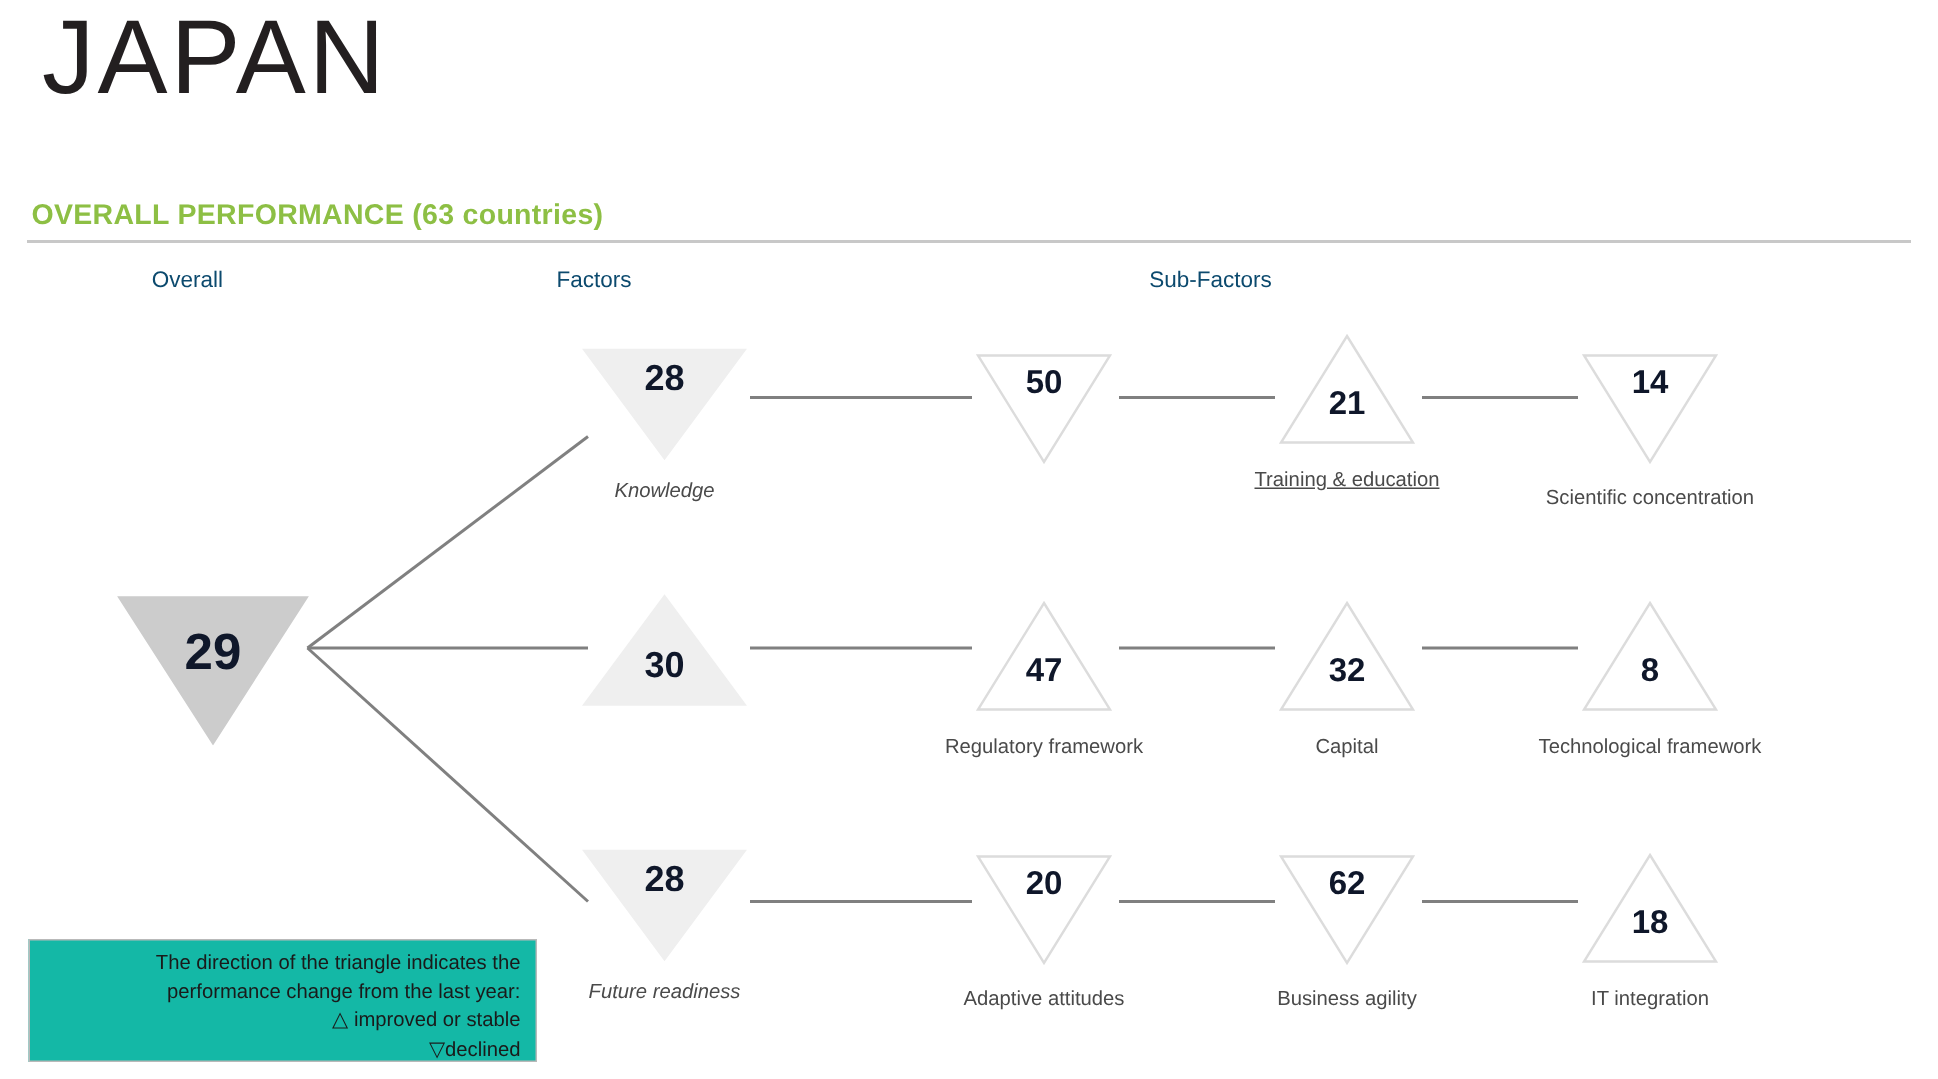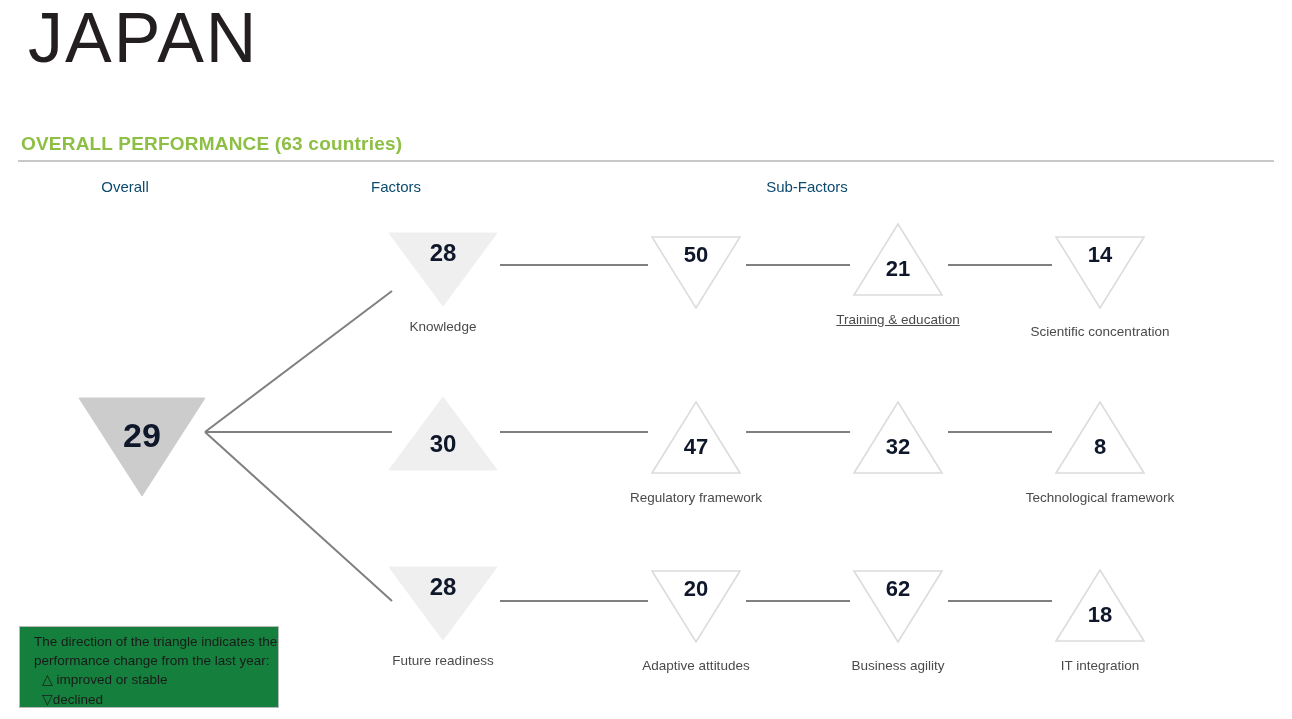--- a/index.html
+++ b/index.html
@@ -98,21 +98,21 @@
 
   
   #node-overall { left: 9px; top: 396px; width: 266px; }
   #node-overall .tri-wrap { width: 128px; height: 101px; }
   #node-overall .value { top: 22px; font-size: 34px; }
 
   
   .factor-node { width: 260px; }
   .factor-node .tri-wrap { width: 110px; height: 76px; }
   .factor-node .value { font-size: 24px; }
-  .factor-node .label { margin-top: 12px; }
+  .factor-node .label { margin-top: 12px; font-style: italic; }
   .factor-node.down .value { top: 10px; }
   .factor-node.up   .value { top: 36px; }
   #node-knowledge  { left: 313px; top: 231px; }
   #node-technology { left: 313px; top: 396px; }
   #node-future     { left: 313px; top: 565px; }
 
   
   .sub-node { width: 260px; }
   .sub-node .tri-wrap { width: 92px; height: 76px; }
   .sub-node .value { font-size: 22px; }
@@ -127,26 +127,27 @@
   #node-techframe  { left: 970px; top: 400px; }
   #node-adaptive   { left: 566px; top: 568px; }
   #node-bizagility { left: 768px; top: 568px; }
   #node-itintegr   { left: 970px; top: 568px; }
 
   
   #legend {
     position: absolute;
     left: 19px;
     top: 626px;
-    width: 260px;
+    width: 339px;
     height: 82px;
     border: 1px solid #b9b9b9;
-    background: #15803d;
+    background: #14b8a6;
     box-sizing: border-box;
     padding: 6px 10px 6px 14px;
+    text-align: right;
   }
   #legend .legend-line {
     font-size: 13.5px;
     color: #1a1a1a;
     line-height: 1.38;
     white-space: nowrap;
   }
   #legend .legend-key {
     font-size: 13.5px;
     color: #1a1a1a;
@@ -268,20 +269,21 @@
   <div class="label">Regulatory framework</div>
 </div>
 
 <div class="node sub-node up" id="node-capital">
   <div class="tri-wrap">
     <svg width="92" height="76">
       <polygon points="46,2 90,73 2,73" fill="none" stroke="#dcdcdc" stroke-width="1.6"></polygon>
     </svg>
     <div class="value">32</div>
   </div>
+  <div class="label">Capital</div>
 </div>
 
 <div class="node sub-node up" id="node-techframe">
   <div class="tri-wrap">
     <svg width="92" height="76">
       <polygon points="46,2 90,73 2,73" fill="none" stroke="#dcdcdc" stroke-width="1.6"></polygon>
     </svg>
     <div class="value">8</div>
   </div>
   <div class="label">Technological framework</div>

